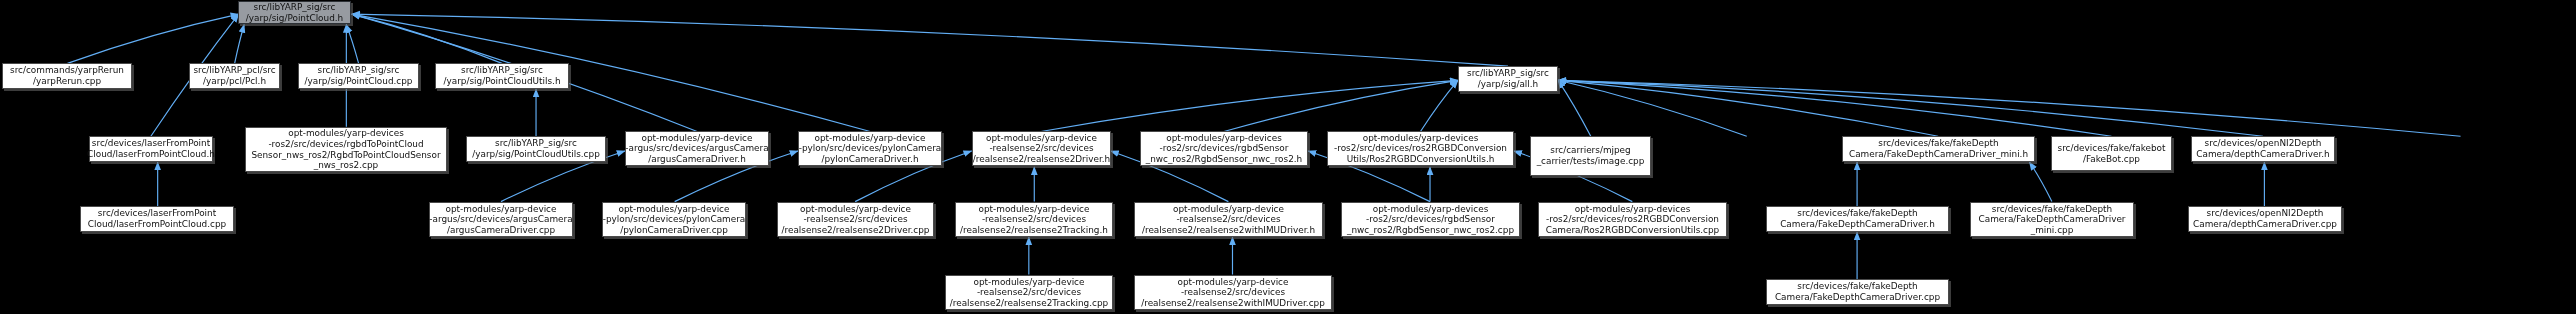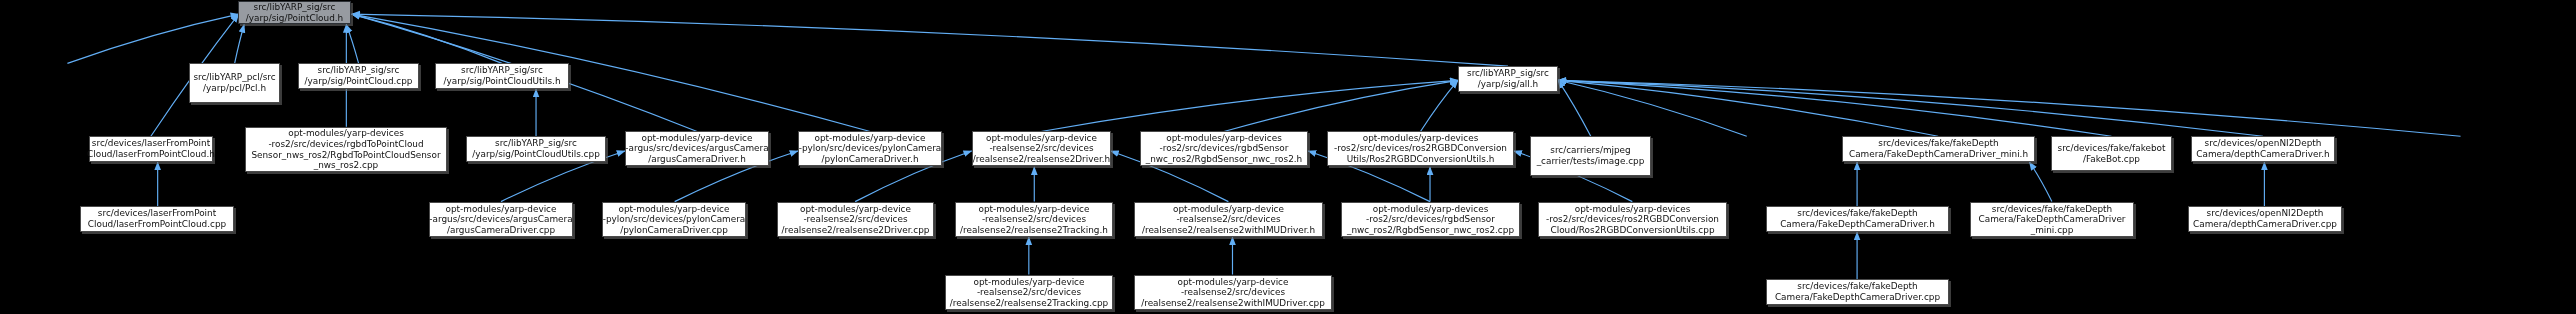--- a/index.html
+++ b/index.html
@@ -66,21 +66,25 @@
         <path d="M1809,403 Q1809,371.5 1809,348" fill="none" stroke="#62aef5" stroke-width="1.7" marker-end="url(#arrow)"></path>
         <path d="M2726,410 Q2726,371.5 2726,341" fill="none" stroke="#62aef5" stroke-width="1.7" marker-end="url(#arrow)"></path>
         <path d="M3324,303 Q3324,266.5 3324,238" fill="none" stroke="#62aef5" stroke-width="1.7" marker-end="url(#arrow)"></path>
       </g>
   </svg>
 
 <div class="gnode groot" style="left: 238px; top: 1.4px; width: 113px; height: 23px;">
       <span class="gline">src/libYARP_sig/src</span>
       <span class="gline">/yarp/sig/PointCloud.h</span>
     </div>
-    <div class="gnode" style="left: 189px; top: 63px; width: 91px; height: 40px;">
+    <div class="gnode" style="left: 2px; top: 63px; width: 130px; height: 26px;">
+      <span class="gline">src/commands/yarpRerun</span>
+      <span class="gline">/yarpRerun.cpp</span>
+    </div>
+    <div class="gnode" style="left: 189px; top: 63px; width: 91px; height: 26px;">
       <span class="gline">src/libYARP_pcl/src</span>
       <span class="gline">/yarp/pcl/Pcl.h</span>
     </div>
     <div class="gnode" style="left: 298px; top: 63px; width: 121px; height: 26px;">
       <span class="gline">src/libYARP_sig/src</span>
       <span class="gline">/yarp/sig/PointCloud.cpp</span>
     </div>
     <div class="gnode" style="left: 435px; top: 63px; width: 134px; height: 26px;">
       <span class="gline">src/libYARP_sig/src</span>
       <span class="gline">/yarp/sig/PointCloudUtils.h</span>
@@ -174,21 +178,21 @@
       <span class="gline">/realsense2/realsense2withIMUDriver.h</span>
     </div>
     <div class="gnode" style="left: 1341px; top: 202px; width: 179px; height: 35px;">
       <span class="gline">opt-modules/yarp-devices</span>
       <span class="gline">-ros2/src/devices/rgbdSensor</span>
       <span class="gline">_nwc_ros2/RgbdSensor_nwc_ros2.cpp</span>
     </div>
     <div class="gnode" style="left: 1538px; top: 202px; width: 189px; height: 35px;">
       <span class="gline">opt-modules/yarp-devices</span>
       <span class="gline">-ros2/src/devices/ros2RGBDConversion</span>
-      <span class="gline">Cloud/Ros2RGBDConversionUtils.cpp</span>
+      <span class="gline">Camera/Ros2RGBDConversionUtils.cpp</span>
     </div>
     <div class="gnode" style="left: 1766px; top: 206px; width: 183px; height: 26px;">
       <span class="gline">src/devices/fake/fakeDepth</span>
       <span class="gline">Camera/FakeDepthCameraDriver.h</span>
     </div>
     <div class="gnode" style="left: 1970px; top: 202px; width: 164px; height: 35px;">
       <span class="gline">src/devices/fake/fakeDepth</span>
       <span class="gline">Camera/FakeDepthCameraDriver</span>
       <span class="gline">_mini.cpp</span>
     </div>

